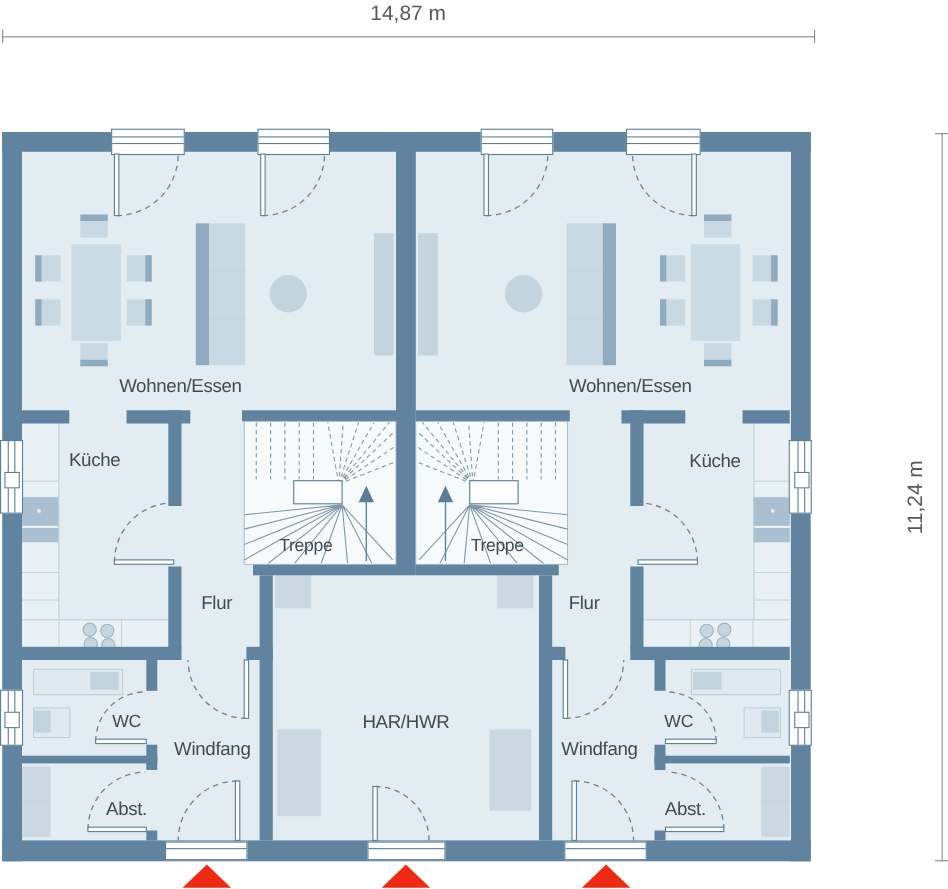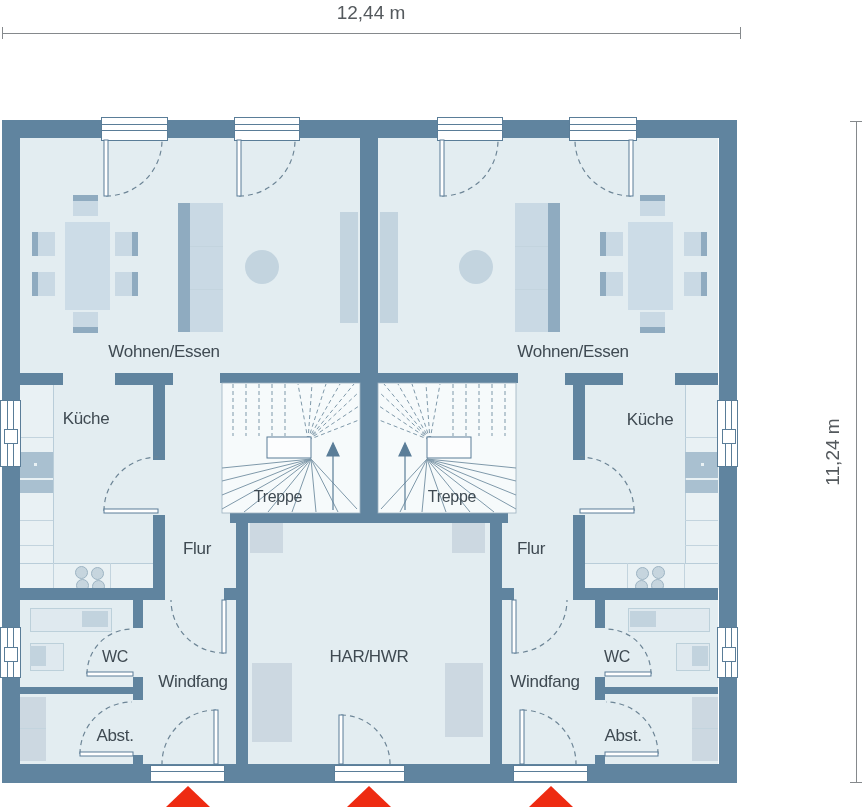--- a/index.html
+++ b/index.html
@@ -290,21 +290,21 @@
   <div class="lbl" style="left:617px;top:657px;font-size:16px">WC</div>
   <div class="lbl" style="left:193px;top:681px">Windfang</div>
   <div class="lbl" style="left:545px;top:681px">Windfang</div>
   <div class="lbl" style="left:115px;top:735px">Abst.</div>
   <div class="lbl" style="left:623px;top:735px">Abst.</div>
   <div class="lbl" style="left:369px;top:656px">HAR/HWR</div>
 
   <div class="dimline" style="left:2px;top:33px;width:739px;height:1px"></div>
   <div class="dimline" style="left:2px;top:27px;width:1px;height:12px"></div>
   <div class="dimline" style="left:740px;top:27px;width:1px;height:12px"></div>
-  <div class="dimtxt" style="left:371px;top:13px">12,44 m</div>
+  <div class="dimtxt" style="left:371px;top:13px">14,87 m</div>
   <div class="dimline" style="left:856px;top:121px;width:1px;height:662px"></div>
   <div class="dimline" style="left:850px;top:121px;width:12px;height:1px"></div>
   <div class="dimline" style="left:850px;top:782px;width:12px;height:1px"></div>
   <div class="dimtxt vert" style="left:833px;top:452px">11,24 m</div>
 
   <div class="tri" style="left:166px;top:786px"></div>
   <div class="tri" style="left:347px;top:786px"></div>
   <div class="tri" style="left:529px;top:786px"></div>
 
 </div>

